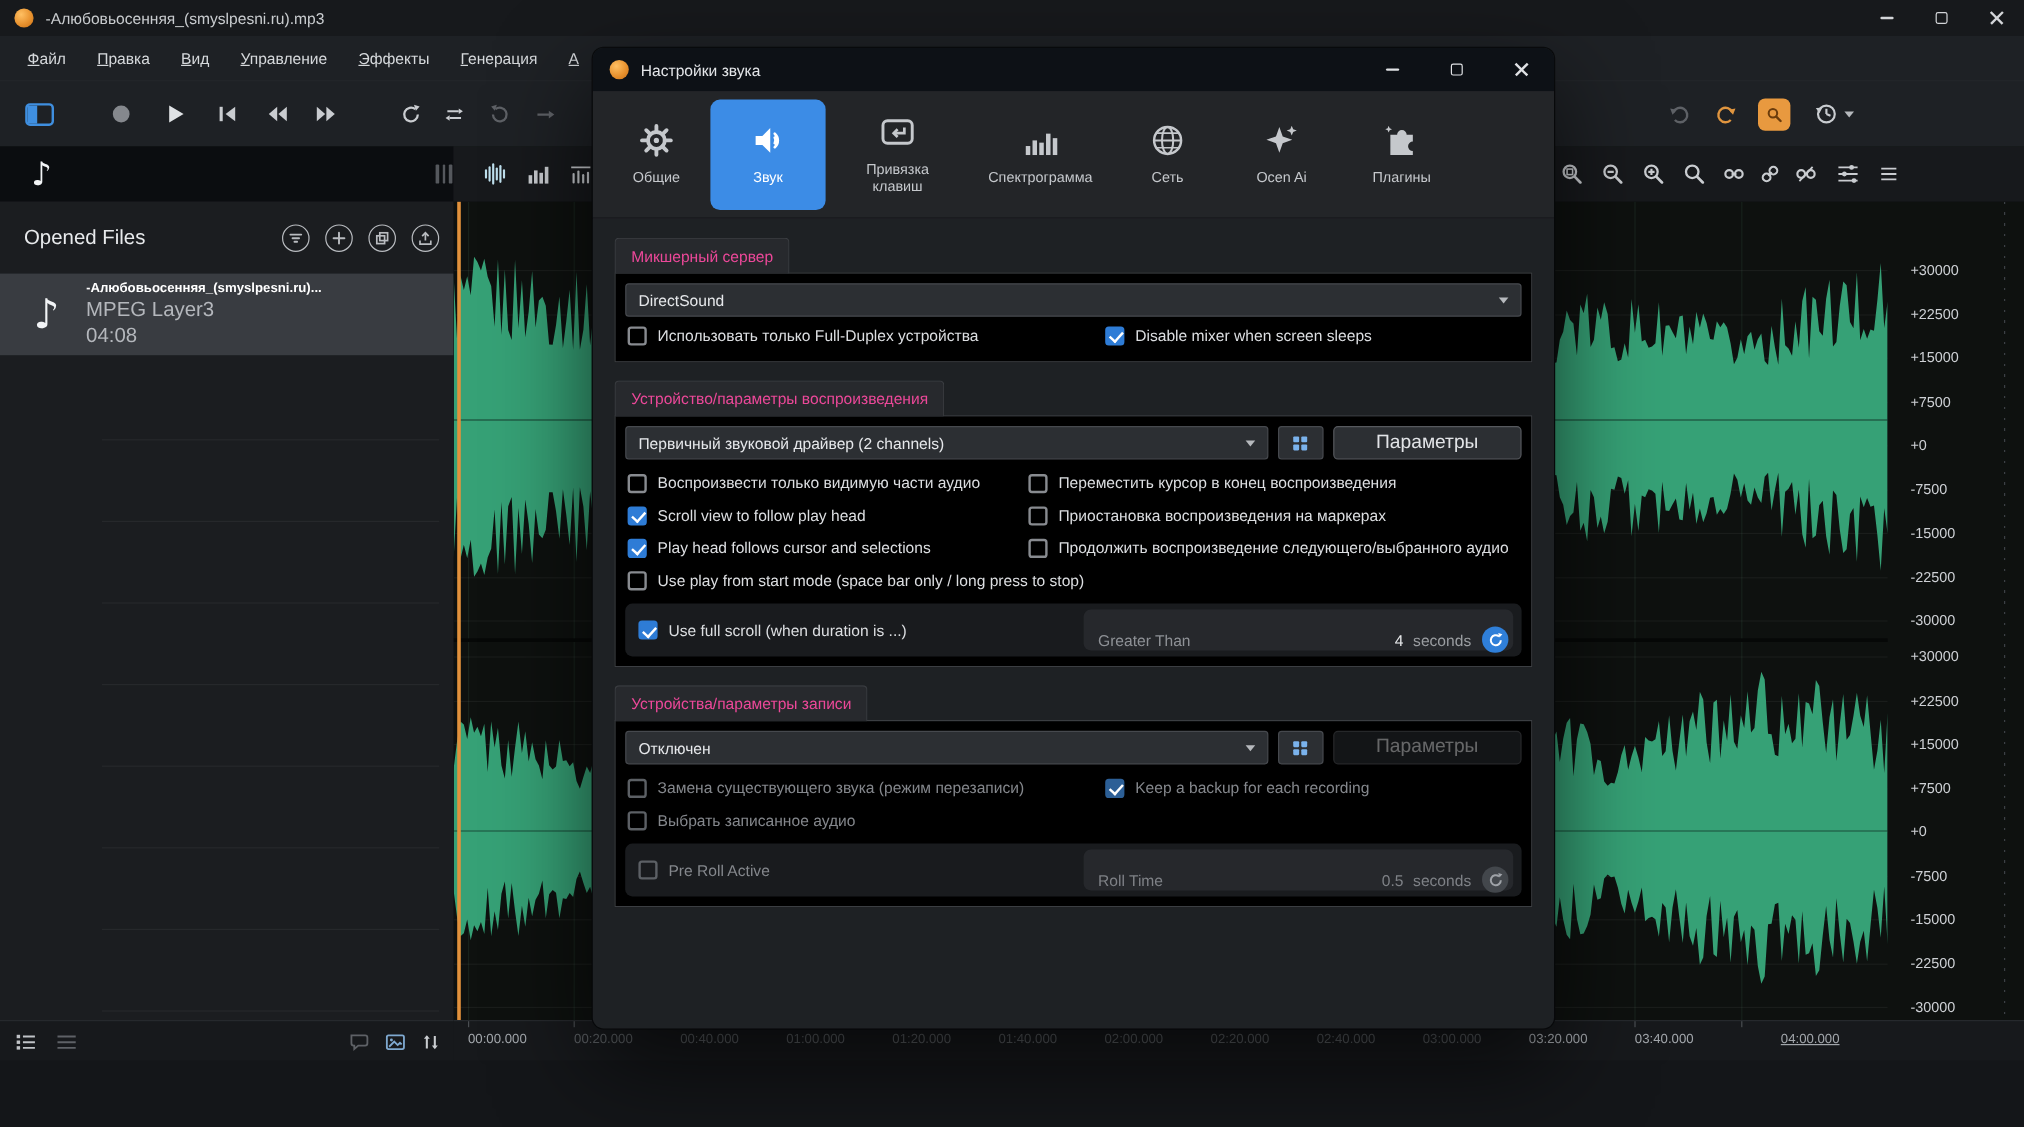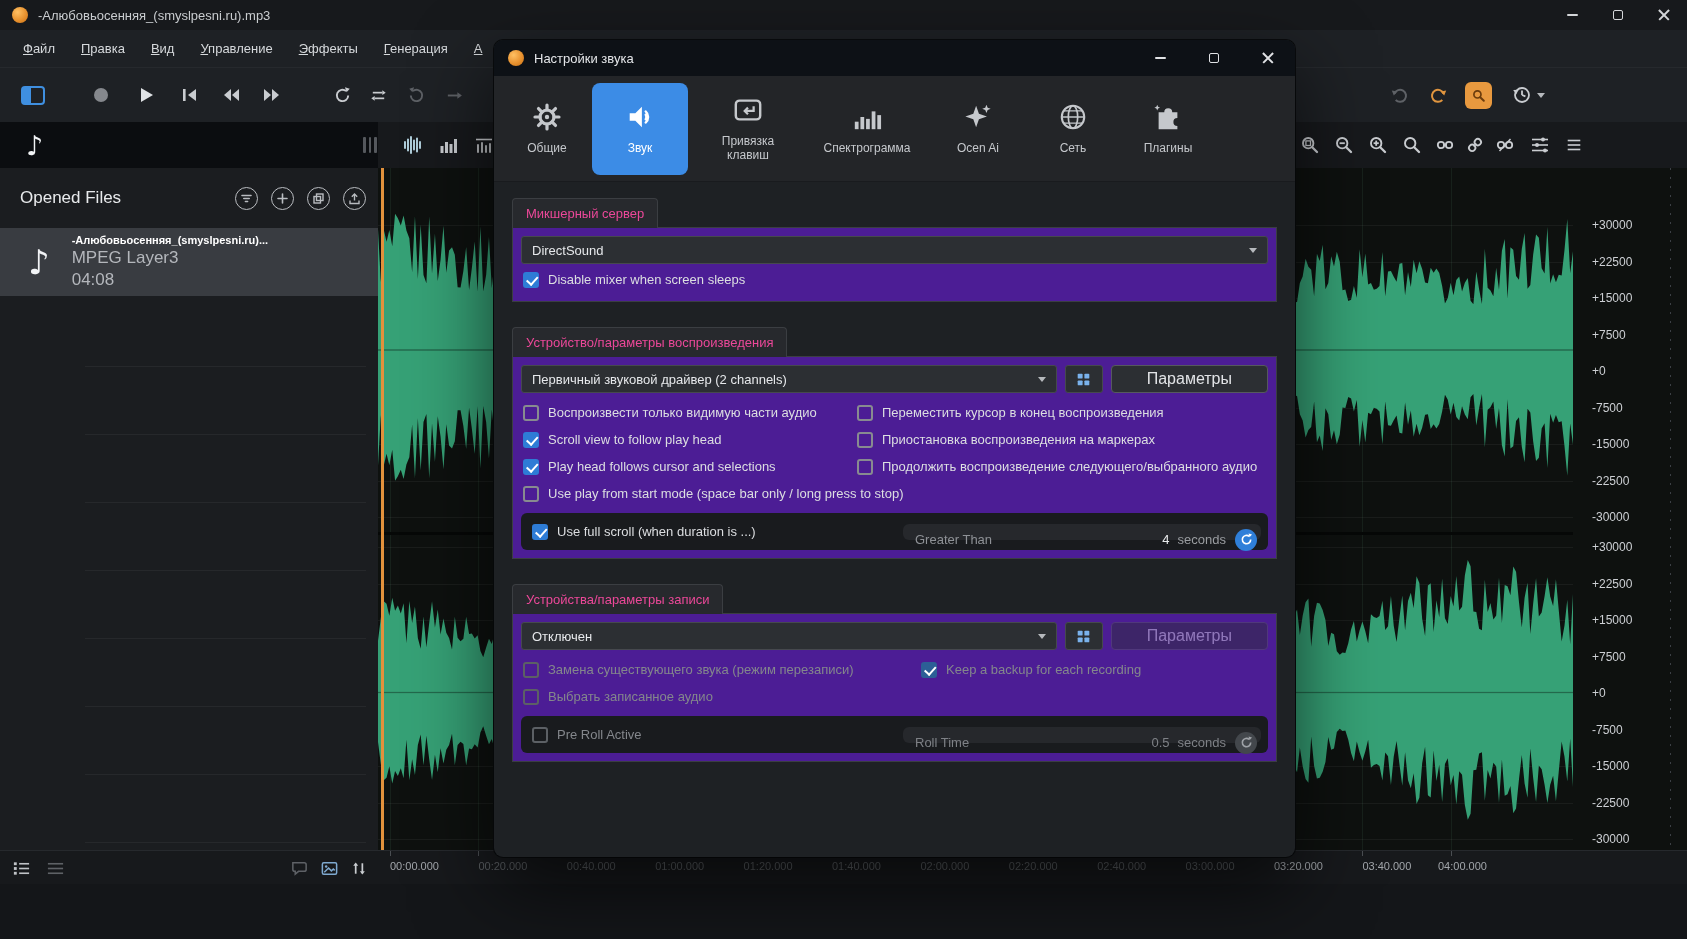--- a/index.html
+++ b/index.html
@@ -83,21 +83,21 @@
   .dlg-controls{margin-left:auto;display:flex;height:100%}
   .dlg-btn{width:54px;height:100%;display:flex;align-items:center;justify-content:center;color:#e0e2e5}
 
   .dlg-tabs{height:106px;background:#232528;display:flex;align-items:center;padding:0 12px;gap:4px;border-bottom:1px solid #191b1e}
   .dlg-tab{display:flex;flex-direction:column;align-items:center;justify-content:center;gap:9px;height:92px;border-radius:8px;color:#c5c8cc;font-size:12px;padding:6px 8px;text-align:center}
   .dlg-tab.selected{background:#3c8ce6;color:#fff}
   .tab-label{line-height:1.2;max-width:96px}
 
   .dlg-body{padding:15px 18px 0}
   .sec-tab{display:inline-block;background:#27292d;border:1px solid #3b3e42;border-bottom:none;border-radius:4px 4px 0 0;padding:7px 13px;font-size:13px;color:#ec4899;position:relative;top:1px}
-  .panel{border:1px solid #3b3e42;background:#4c1d95;padding:8px;margin-bottom:24px}
+  .panel{border:1px solid #3b3e42;background:#000000;padding:8px;margin-bottom:14px}
   .dropdown{height:28px;background:#2c2f33;border:1px solid #46494e;border-radius:3px;display:flex;align-items:center;padding:0 10px;font-size:13px;color:#e6e8eb}
   .chev{width:0;height:0;border-left:4.5px solid transparent;border-right:4.5px solid transparent;border-top:5.5px solid #b6b9bd;margin-left:auto;flex:none}
   .dev-row{display:flex;gap:8px;margin-bottom:6px}
   .dropdown.grow{flex:1;min-width:0}
   .grid-btn{width:38px;height:28px;background:#2c2f33;border:1px solid #46494e;border-radius:3px;display:flex;align-items:center;justify-content:center;flex:none}
   .param-btn{height:28px;padding:0 35px;background:#2c2f33;border:1px solid #56595e;border-radius:4px;font-size:16px;color:#e2e4e7;display:flex;align-items:center;flex:none}
   .param-btn.disabled{opacity:.45}
 
   .cb-row{display:flex;align-items:center;gap:9px;font-size:13px;color:#dcdee1;padding:5px 2px;min-height:27px}
   .cb{width:16px;height:16px;border:2px solid #888b90;border-radius:3px;flex:none;position:relative}
@@ -107,21 +107,21 @@
   .cols-mixer{grid-template-columns:392px 1fr;margin:2px 0 0}
   .cols-play{grid-template-columns:328px 1fr}
   .cols-rec{grid-template-columns:392px 1fr}
   .full{grid-column:1/3}
   .dis .cb{border-color:#5c6065}
   .dis .cb.checked{background:#2c5f96;border-color:#2c5f96}
   .dis .cb-label{color:#84878c}
 
   .inset-row{background:#191b1e;border-radius:6px;padding:5px 7px 5px 9px;display:flex;align-items:center;gap:10px}
   .inset-row .cb-row{flex:1;padding:0 2px}
-  .pill{width:358px;height:16px;background:#26282c;border-radius:6px;display:flex;align-items:center;padding:16px 4px 0 12px;font-size:13px;flex:none}
+  .pill{width:358px;height:34px;background:#26282c;border-radius:6px;display:flex;align-items:center;padding:16px 4px 0 12px;font-size:13px;flex:none}
   .pill .ph{color:#8e9196}
   .pill .val{margin-left:auto;color:#e8eaec;padding-right:8px}
   .pill .unit{color:#9a9da1;padding-right:9px}
   .dis-pill .val,.dis-pill .ph,.dis-pill .unit{color:#7e8186}
   .refresh{width:22px;height:22px;border-radius:50%;background:#2f7fd9;display:flex;align-items:center;justify-content:center;flex:none}
   .refresh.grey{background:#43474c}
 
   .bottom-row{display:flex;gap:14px;align-items:flex-start}
   .bcol1{width:392px}.bcol2{width:358px}
 </style>
@@ -554,21 +554,21 @@
       <span class="tl-label dim" style="left: 630.8px;">02:20.000</span>
       <i class="tl-tick" style="left: 630.8px;"></i>
       <span class="tl-label dim" style="left: 719.2px;">02:40.000</span>
       <i class="tl-tick" style="left: 719.2px;"></i>
       <span class="tl-label dim" style="left: 807.6px;">03:00.000</span>
       <i class="tl-tick" style="left: 807.6px;"></i>
       <span class="tl-label" style="left: 896px;">03:20.000</span>
       <i class="tl-tick" style="left: 896px;"></i>
       <span class="tl-label" style="left: 984.4px;">03:40.000</span>
       <i class="tl-tick" style="left: 984.4px;"></i>
-      <span class="tl-label" style="left: 1060px;">04:00.000</span>
+      <span class="tl-label" style="left: 1106px; text-decoration: underline;">04:00.000</span>
       <i class="tl-tick" style="left: 1072.8px;"></i>
     </div>
   <div class="bottom-fill"></div>
 
   <div class="dialog">
     <div class="dlg-titlebar">
       <span class="dlg-logo"></span>
       <span class="dlg-title">Настройки звука</span>
       <div class="dlg-controls">
         <span class="dlg-btn">
@@ -621,56 +621,60 @@
             <g fill="currentColor">
               <rect x="3" y="21" width="4" height="8"></rect>
               <rect x="9" y="16" width="4" height="13"></rect>
               <rect x="15" y="18" width="4" height="11"></rect>
               <rect x="21" y="10" width="4" height="19"></rect>
               <rect x="27" y="14" width="4" height="15"></rect>
             </g>
           </svg>
         <span class="tab-label">Спектрограмма</span>
       </div>
-      <div class="dlg-tab" style="min-width:96px">
-        <svg width="30" height="30" viewBox="0 0 32 32">
-            <path d="M14 4 L17 12.5 L25.5 15.5 L17 18.5 L14 27 L11 18.5 L2.5 15.5 L11 12.5 Z" fill="currentColor"></path>
-            <path d="M25 3 l1.3 3 L29.5 7.3 l-3.2 1.3 L25 11.6 l-1.3-3 L20.5 7.3 l3.2-1.3 Z" fill="currentColor"></path>
-          </svg>
-        <span class="tab-label">Ocen Ai</span>
-      </div>
       <div class="dlg-tab" style="min-width:86px">
         <svg width="30" height="30" viewBox="0 0 32 32">
             <circle cx="16" cy="16" r="12" fill="none" stroke="currentColor" stroke-width="2.2"></circle>
             <ellipse cx="16" cy="16" rx="5" ry="12" fill="none" stroke="currentColor" stroke-width="1.8"></ellipse>
             <line x1="4" y1="16" x2="28" y2="16" stroke="currentColor" stroke-width="1.8"></line>
             <line x1="6" y1="9.5" x2="26" y2="9.5" stroke="currentColor" stroke-width="1.4"></line>
             <line x1="6" y1="22.5" x2="26" y2="22.5" stroke="currentColor" stroke-width="1.4"></line>
           </svg>
         <span class="tab-label">Сеть</span>
       </div>
       <div class="dlg-tab" style="min-width:96px">
         <svg width="30" height="30" viewBox="0 0 32 32">
+            <path d="M14 4 L17 12.5 L25.5 15.5 L17 18.5 L14 27 L11 18.5 L2.5 15.5 L11 12.5 Z" fill="currentColor"></path>
+            <path d="M25 3 l1.3 3 L29.5 7.3 l-3.2 1.3 L25 11.6 l-1.3-3 L20.5 7.3 l3.2-1.3 Z" fill="currentColor"></path>
+          </svg>
+        <span class="tab-label">Ocen Ai</span>
+      </div>
+      <div class="dlg-tab" style="min-width:96px">
+        <svg width="30" height="30" viewBox="0 0 32 32">
             <path d="M6 11 h6 a4.2 4.2 0 1 1 8.5 0 H26 v6 a4.2 4.2 0 1 0 0 8.5 V29 H6 Z" fill="currentColor"></path>
             <path d="M4.5 3 l0.9 2.1 L7.5 6 l-2.1 0.9 L4.5 9 l-0.9-2.1 L1.5 6 l2.1-0.9 Z" fill="currentColor"></path>
           </svg>
         <span class="tab-label">Плагины</span>
       </div>
     </div>
 
     <div class="dlg-body">
 
       
       <div class="sec-tab">Микшерный сервер</div>
       <div class="panel">
         <div class="dropdown">
           <span>DirectSound</span>
           <i class="chev"></i>
         </div>
         <div class="cb-grid cols-mixer">
+          <div class="cb-row">
+            <span class="cb"></span>
+            <span class="cb-label">Использовать только Full-Duplex устройства</span>
+          </div>
           <div class="cb-row">
             <span class="cb checked"></span>
             <span class="cb-label">Disable mixer when screen sleeps</span>
           </div>
         </div>
       </div>
 
       
       <div class="sec-tab">Устройство/параметры воспроизведения</div>
       <div class="panel">

